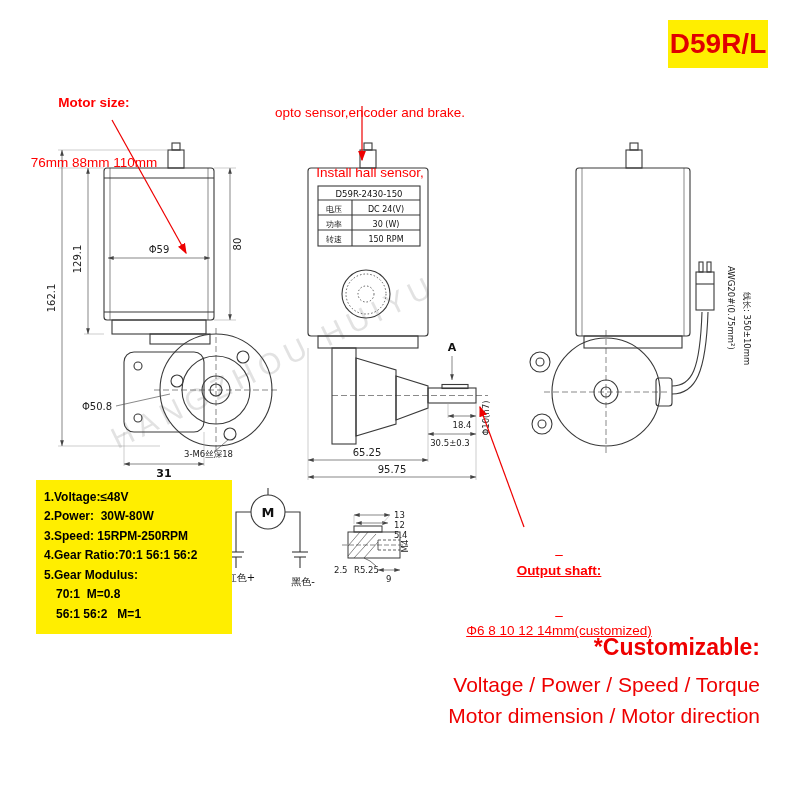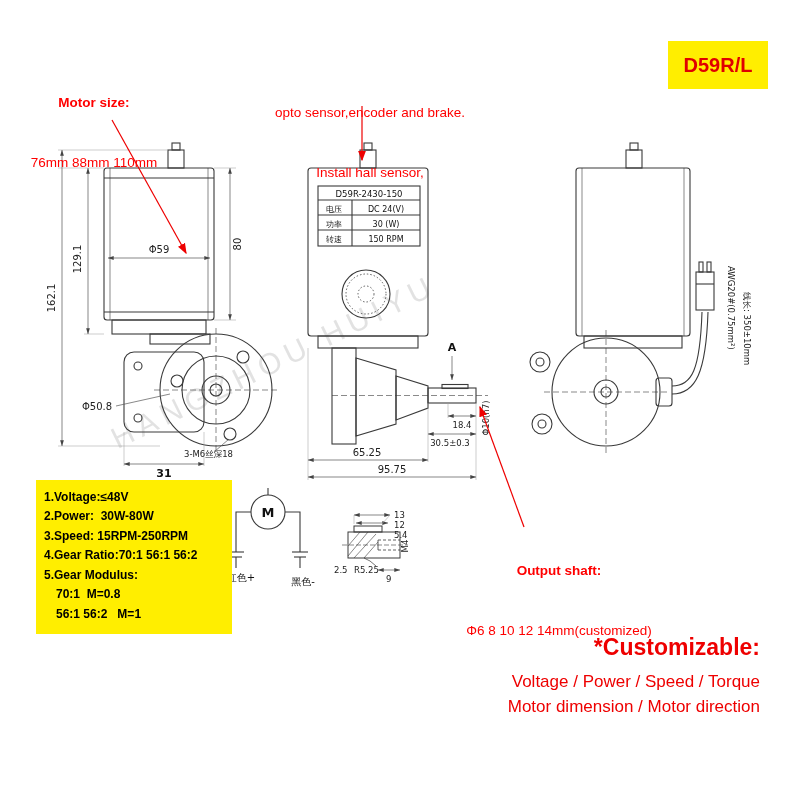--- a/index.html
+++ b/index.html
@@ -12,34 +12,34 @@
   .dim{font-size:10px;fill:#222;}
   .dimb{font-size:11px;font-weight:bold;fill:#111;}
   .dims{font-size:8.5px;fill:#222;}
   .plate{font-size:8px;fill:#111;}
   .plate-model{font-size:8.5px;fill:#111;}
   .cjk{font-size:10px;fill:#111;}
   .mlabel{font-size:13px;font-weight:bold;fill:#111;}
 
   .overlay{position:absolute;z-index:4;}
   .badge{left:668px;top:20px;width:100px;height:48px;background:#ffee00;color:#e00000;
-       font-size:20px;font-weight:700;display:flex;align-items:center;justify-content:center;margin-top:21px;}
+       font-size:28px;font-weight:700;display:flex;align-items:center;justify-content:center;}
   .note{color:#ff0000;font-size:13.5px;line-height:1.5;text-align:center;white-space:pre;}
   #note-motor-size{left:14px;top:52px;width:160px;}
   #note-sensor{left:248px;top:62px;width:244px;}
-  #note-output{left:444px;top:520px;width:230px;}
+  #note-output{left:444px;top:520px;width:230px;text-decoration:underline;}
   .note .t{font-weight:600;}
   .specbox{left:36px;top:480px;width:186px;background:#ffee00;color:#000;
        padding:8px 2px 10px 8px;font-size:12px;font-weight:700;line-height:1.62;}
   .spec-line{white-space:pre;}
   .spec-title{font-size:13px;}
   .indent{padding-left:12px;}
   .custom{left:352px;top:630px;width:408px;color:#ee0000;text-align:right;line-height:1.5;}
   .custom .t{font-size:23px;font-weight:600;margin-bottom:4px;}
-  .custom .l{font-size:17px;white-space:pre;}
+  .custom .l{font-size:21px;white-space:pre;}
 </style>
 </head>
 <body>
 
 <div class="watermark">HANGZHOU HUIYU</div>
 
 <svg class="drawing" width="800" height="800" viewBox="0 0 800 800" xmlns="http://www.w3.org/2000/svg">
   <defs>
     <marker id="da" viewBox="0 0 10 6" markerWidth="9" markerHeight="6" refX="9" refY="3" orient="auto-start-reverse">
       <path d="M0,0 L9,3 L0,6 Z" fill="#444"></path>

